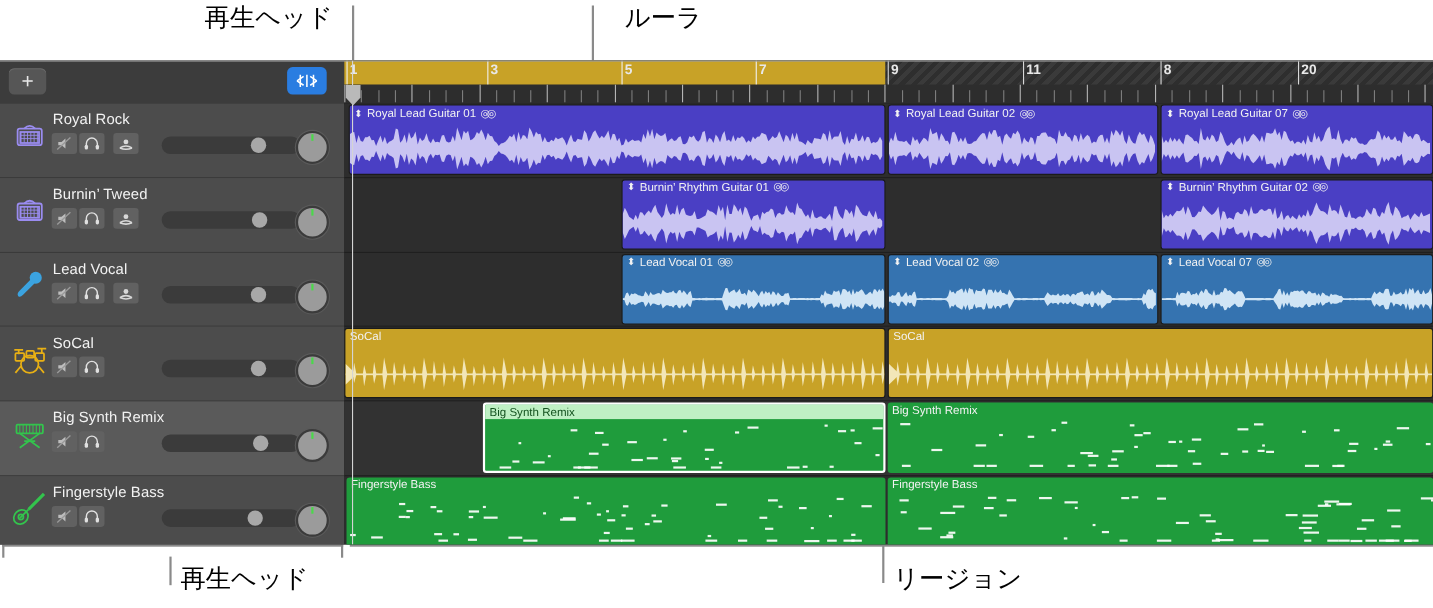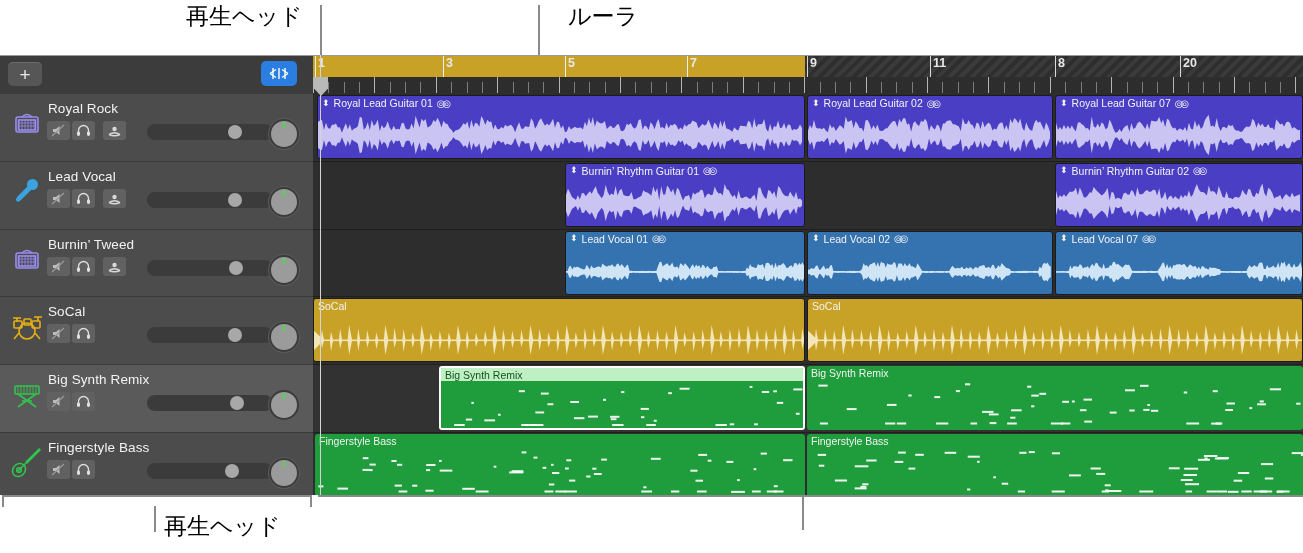--- a/index.html
+++ b/index.html
@@ -91,20 +91,21 @@
 
   <div class="callout" style="left:548px;top:3px;margin-left:20px;">ルーラ</div>
   <div class="leader" style="left:538px;top:5px;height:50px;"></div>
 
   <div class="callout" style="left:164px;top:513px;">再生ヘッド</div>
   <div class="leader-h" style="left:2px;top:495px;width:310px;"></div>
   <div class="leader" style="left:2px;top:495px;height:12px;"></div>
   <div class="leader" style="left:310px;top:495px;height:12px;"></div>
   <div class="leader" style="left:154px;top:506px;height:26px;"></div>
 
+  <div class="callout" style="left:812px;top:513px;">リージョン</div>
   <div class="leader-h" style="left:318px;top:495px;width:985px;"></div>
   <div class="leader" style="left:802px;top:496px;height:34px;"></div>
 
   <div class="app">
 
     <div class="headers">
 
       <div class="hdr-toolbar">
         <div class="add-btn">
           <span class="plus">+</span>
@@ -154,55 +155,20 @@
             </div>
             <div class="slider">
               <div class="thumb" style="left: 80.64px;"></div>
             </div>
             <div class="knob">
               <div class="tick"></div>
             </div>
           </div>
           <div class="track-row">
             <div class="tr-icon"><svg width="34" height="34" viewBox="0 0 34 34">
-                <rect x="17" y="5" width="11" height="11" rx="5.5" transform="rotate(45 22.5 10.5)" fill="#3ba3e0"></rect>
-                <path d="M19 11 L8 22 Q5 25 6.5 27 Q8 29 11 26 L22 15 Z" fill="#3ba3e0"></path>
-              </svg></div>
-            <div class="tr-name">Lead Vocal</div>
-            <div class="btn-group">
-              <div class="mini-btn">
-                <svg width="15" height="13" viewBox="0 0 15 13">
-                  <path d="M2 5 L5 5 L8.5 2 L8.5 11 L5 8 L2 8 Z" fill="#bdbdbd"></path>
-                  <path d="M1 12 L13 1" stroke="#9a9a9a" stroke-width="1.2"></path>
-                </svg>
-              </div>
-              <div class="mini-btn">
-                <svg width="15" height="13" viewBox="0 0 15 13">
-                  <path d="M2.5 9 L2.5 6.5 A5 5 0 0 1 12.5 6.5 L12.5 9" stroke="#e0e0e0" stroke-width="1.3" fill="none"></path>
-                  <rect x="1" y="7.5" width="3" height="4.5" rx="1.4" fill="#e0e0e0"></rect>
-                  <rect x="11" y="7.5" width="3" height="4.5" rx="1.4" fill="#e0e0e0"></rect>
-                </svg>
-              </div>
-              <div class="mini-btn sep">
-                <svg width="15" height="13" viewBox="0 0 15 13">
-                  <circle cx="7.5" cy="5" r="2.2" fill="#d8d8d8"></circle>
-                  <path d="M2 10.5 Q7.5 7 13 10.5" stroke="#d8d8d8" stroke-width="1.4" fill="none"></path>
-                  <path d="M2 10.5 Q7.5 13 13 10.5" stroke="#d8d8d8" stroke-width="1.4" fill="none"></path>
-                </svg>
-              </div>
-            </div>
-            <div class="slider">
-              <div class="thumb" style="left: 80.64px;"></div>
-            </div>
-            <div class="knob">
-              <div class="tick"></div>
-            </div>
-          </div>
-          <div class="track-row">
-            <div class="tr-icon"><svg width="34" height="34" viewBox="0 0 34 34">
                 <rect x="6" y="11" width="22" height="15" rx="2" stroke="#9a8cf0" fill="none" stroke-width="1.6"></rect>
                 <rect x="8.5" y="14" width="17" height="10" stroke="#9a8cf0" fill="none" stroke-width="1.6"></rect>
                 <path d="M9 14 L9 24 M12 14 L12 24 M15 14 L15 24 M18 14 L18 24 M21 14 L21 24 M24 14 L24 24" stroke="#9a8cf0" stroke-width="0.8"></path>
                 <path d="M8.5 17 L25.5 17 M8.5 20 L25.5 20" stroke="#9a8cf0" stroke-width="0.8"></path>
                 <path d="M12 11 Q17 6 22 11" stroke="#9a8cf0" fill="none" stroke-width="1.6"></path>
               </svg></div>
             <div class="tr-name">Burnin’ Tweed</div>
             <div class="btn-group">
               <div class="mini-btn">
                 <svg width="15" height="13" viewBox="0 0 15 13">
@@ -220,20 +186,55 @@
               <div class="mini-btn sep">
                 <svg width="15" height="13" viewBox="0 0 15 13">
                   <circle cx="7.5" cy="5" r="2.2" fill="#d8d8d8"></circle>
                   <path d="M2 10.5 Q7.5 7 13 10.5" stroke="#d8d8d8" stroke-width="1.4" fill="none"></path>
                   <path d="M2 10.5 Q7.5 13 13 10.5" stroke="#d8d8d8" stroke-width="1.4" fill="none"></path>
                 </svg>
               </div>
             </div>
             <div class="slider">
               <div class="thumb" style="left: 81.76px;"></div>
+            </div>
+            <div class="knob">
+              <div class="tick"></div>
+            </div>
+          </div>
+          <div class="track-row">
+            <div class="tr-icon"><svg width="34" height="34" viewBox="0 0 34 34">
+                <rect x="17" y="5" width="11" height="11" rx="5.5" transform="rotate(45 22.5 10.5)" fill="#3ba3e0"></rect>
+                <path d="M19 11 L8 22 Q5 25 6.5 27 Q8 29 11 26 L22 15 Z" fill="#3ba3e0"></path>
+              </svg></div>
+            <div class="tr-name">Lead Vocal</div>
+            <div class="btn-group">
+              <div class="mini-btn">
+                <svg width="15" height="13" viewBox="0 0 15 13">
+                  <path d="M2 5 L5 5 L8.5 2 L8.5 11 L5 8 L2 8 Z" fill="#bdbdbd"></path>
+                  <path d="M1 12 L13 1" stroke="#9a9a9a" stroke-width="1.2"></path>
+                </svg>
+              </div>
+              <div class="mini-btn">
+                <svg width="15" height="13" viewBox="0 0 15 13">
+                  <path d="M2.5 9 L2.5 6.5 A5 5 0 0 1 12.5 6.5 L12.5 9" stroke="#e0e0e0" stroke-width="1.3" fill="none"></path>
+                  <rect x="1" y="7.5" width="3" height="4.5" rx="1.4" fill="#e0e0e0"></rect>
+                  <rect x="11" y="7.5" width="3" height="4.5" rx="1.4" fill="#e0e0e0"></rect>
+                </svg>
+              </div>
+              <div class="mini-btn sep">
+                <svg width="15" height="13" viewBox="0 0 15 13">
+                  <circle cx="7.5" cy="5" r="2.2" fill="#d8d8d8"></circle>
+                  <path d="M2 10.5 Q7.5 7 13 10.5" stroke="#d8d8d8" stroke-width="1.4" fill="none"></path>
+                  <path d="M2 10.5 Q7.5 13 13 10.5" stroke="#d8d8d8" stroke-width="1.4" fill="none"></path>
+                </svg>
+              </div>
+            </div>
+            <div class="slider">
+              <div class="thumb" style="left: 80.64px;"></div>
             </div>
             <div class="knob">
               <div class="tick"></div>
             </div>
           </div>
           <div class="track-row">
             <div class="tr-icon"><svg width="34" height="34" viewBox="0 0 34 34">
                 <circle cx="17" cy="22" r="8" stroke="#e8b014" fill="none" stroke-width="1.6"></circle>
                 <rect x="4" y="12" width="8" height="7" rx="1" stroke="#e8b014" fill="none" stroke-width="1.6"></rect>
                 <rect x="14" y="10" width="7" height="6" rx="1" stroke="#e8b014" fill="none" stroke-width="1.6"></rect>

